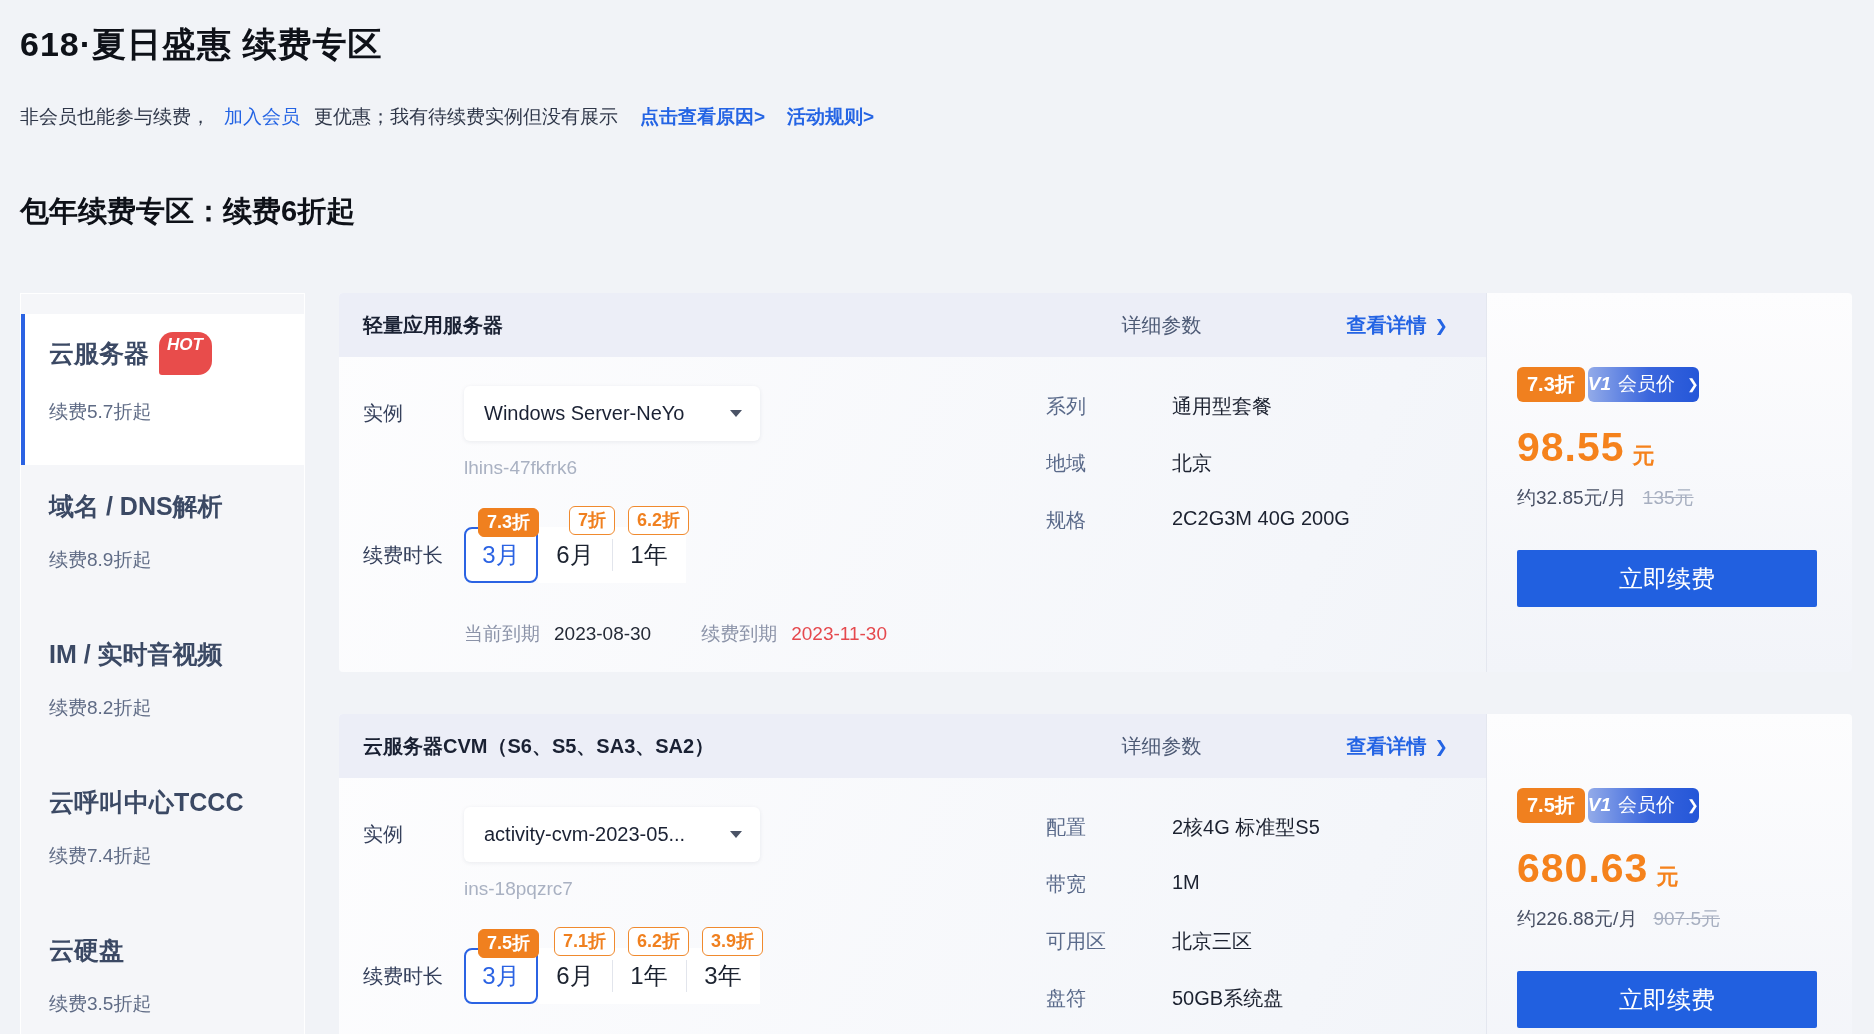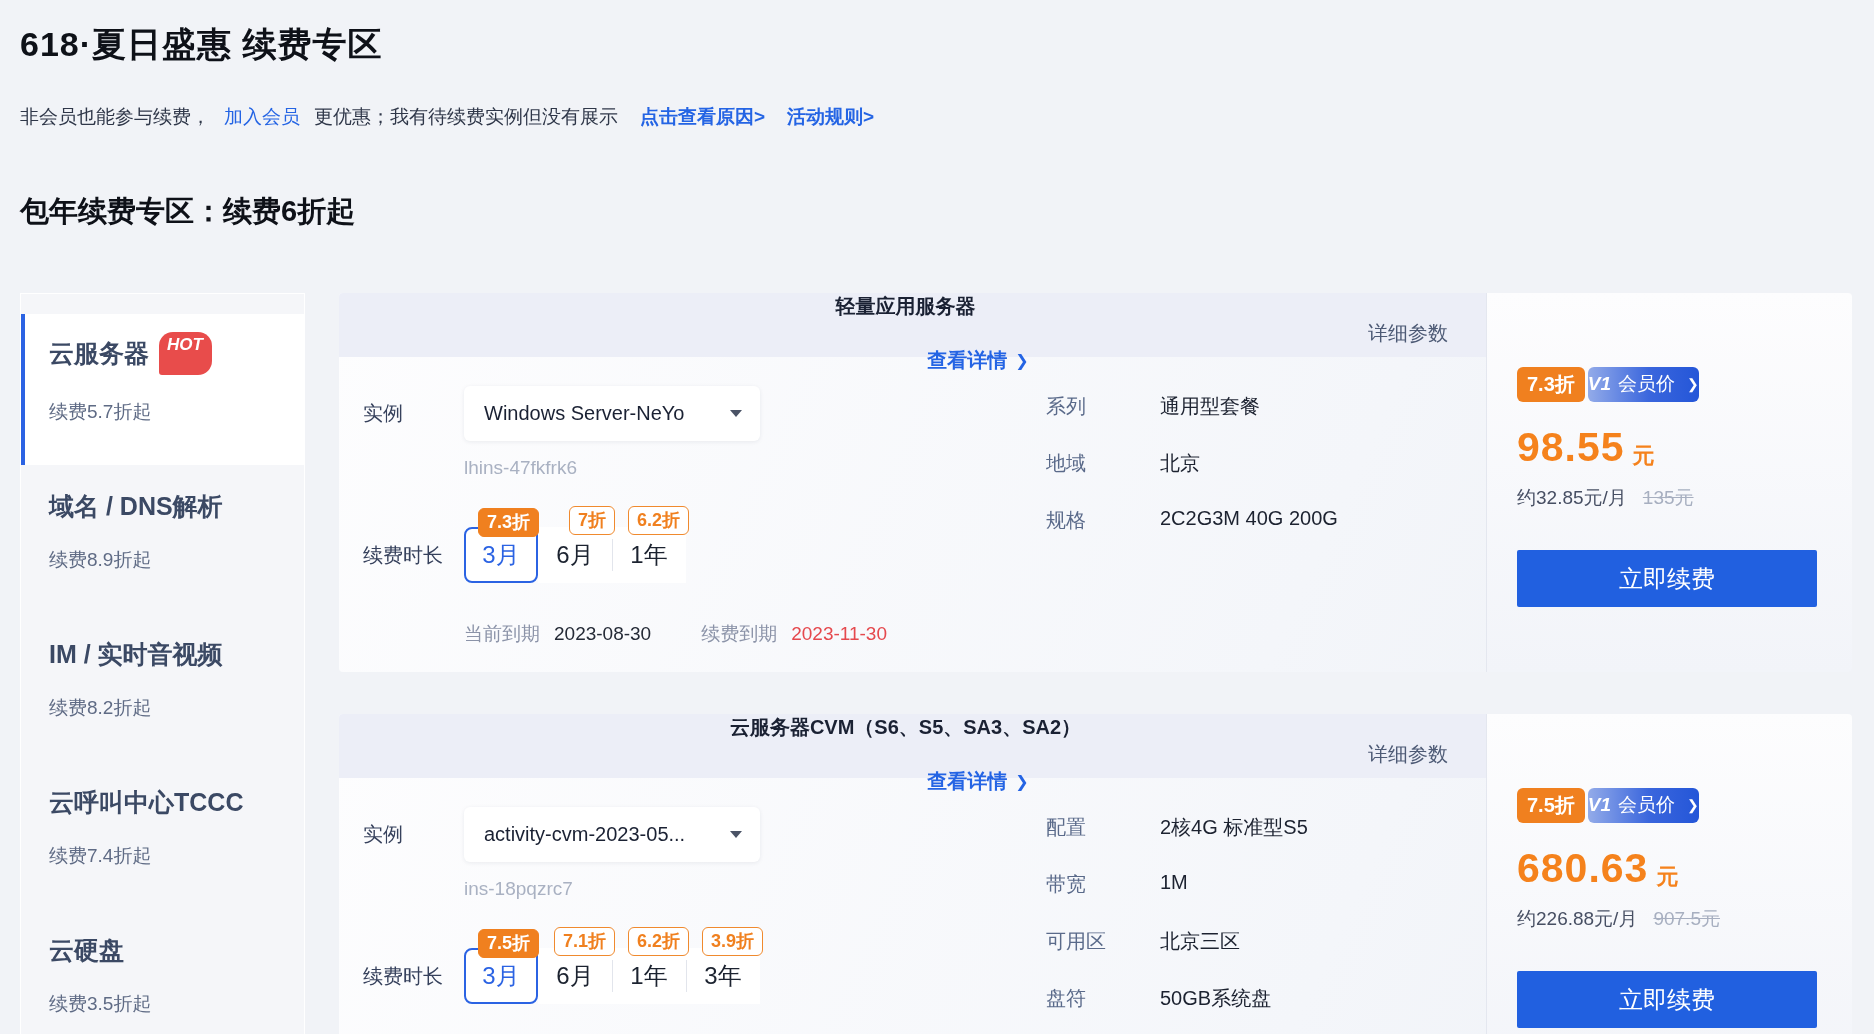--- a/index.html
+++ b/index.html
@@ -42,21 +42,21 @@
   
   .cards { flex:1; display:flex; flex-direction:column; gap:42px; }
   .card {
     display:flex; height:379px; flex-shrink:0;
     background:linear-gradient(115deg,#fdfdfe 0%,#f4f6fa 65%,#eef1f6 100%);
     border-radius:4px; overflow:visible;
   }
   .card-left { flex:1; position:relative; }
   .card-header {
     height:64px; background:#eceef7; display:flex; align-items:center;
-    padding:0 38px 0 24px; border-radius:4px 0 0 0;flex-direction:column;
+    padding:0 38px 0 24px; border-radius:4px 0 0 0;
   }
   .card-title { font-size:20px; font-weight:700; color:#1a2133; }
   .params-label { margin-left:auto; font-size:20px; color:#4d5a75; }
   .detail-link { margin-left:145px; font-size:20px; font-weight:700; display:flex; align-items:center; }
   .detail-link .chev { margin-left:8px; font-size:16px; font-weight:700; }
   .chev::after { content:"❯"; }
 
   .card-body { padding:29px 0 0 24px; }
   .frow { display:flex; align-items:center; }
   .flabel { width:101px; font-size:20px; color:#36415c; flex-shrink:0; }
@@ -85,21 +85,21 @@
   .dbadge.filled { background:#f0801f; color:#fff; border:1px solid #f0801f; }
   .dbadge.outline { background:#fff; color:#f0801f; border:1px solid #f08a2e; }
 
   .dates { margin:38px 0 0 101px; font-size:19px; display:flex; align-items:center; }
   .dlabel { color:#8b93a8; }
   .dval { color:#242a36; margin-left:14px; }
   .dval.red { color:#e5484d; }
   .gap-left { margin-left:50px; }
 
   .specs { position:absolute; left:707px; top:100px; }
-  .spec-row { display:flex; margin-bottom:30px; }
+  .spec-row { display:flex; margin-bottom:30px;gap:12px; }
   .slabel { width:114px; font-size:20px; color:#5a6a8a; flex-shrink:0; }
   .sval { font-size:20px; color:#1c2230; }
 
   
   .card-right {
     width:366px; flex-shrink:0; border-left:1px solid #e4e7ef;
     background:linear-gradient(180deg,#fdfdfe 0%,#f2f4f9 100%);
     padding:74px 36px 0 30px; border-radius:0 4px 4px 0;
   }
   .badges { display:flex; align-items:stretch; }

